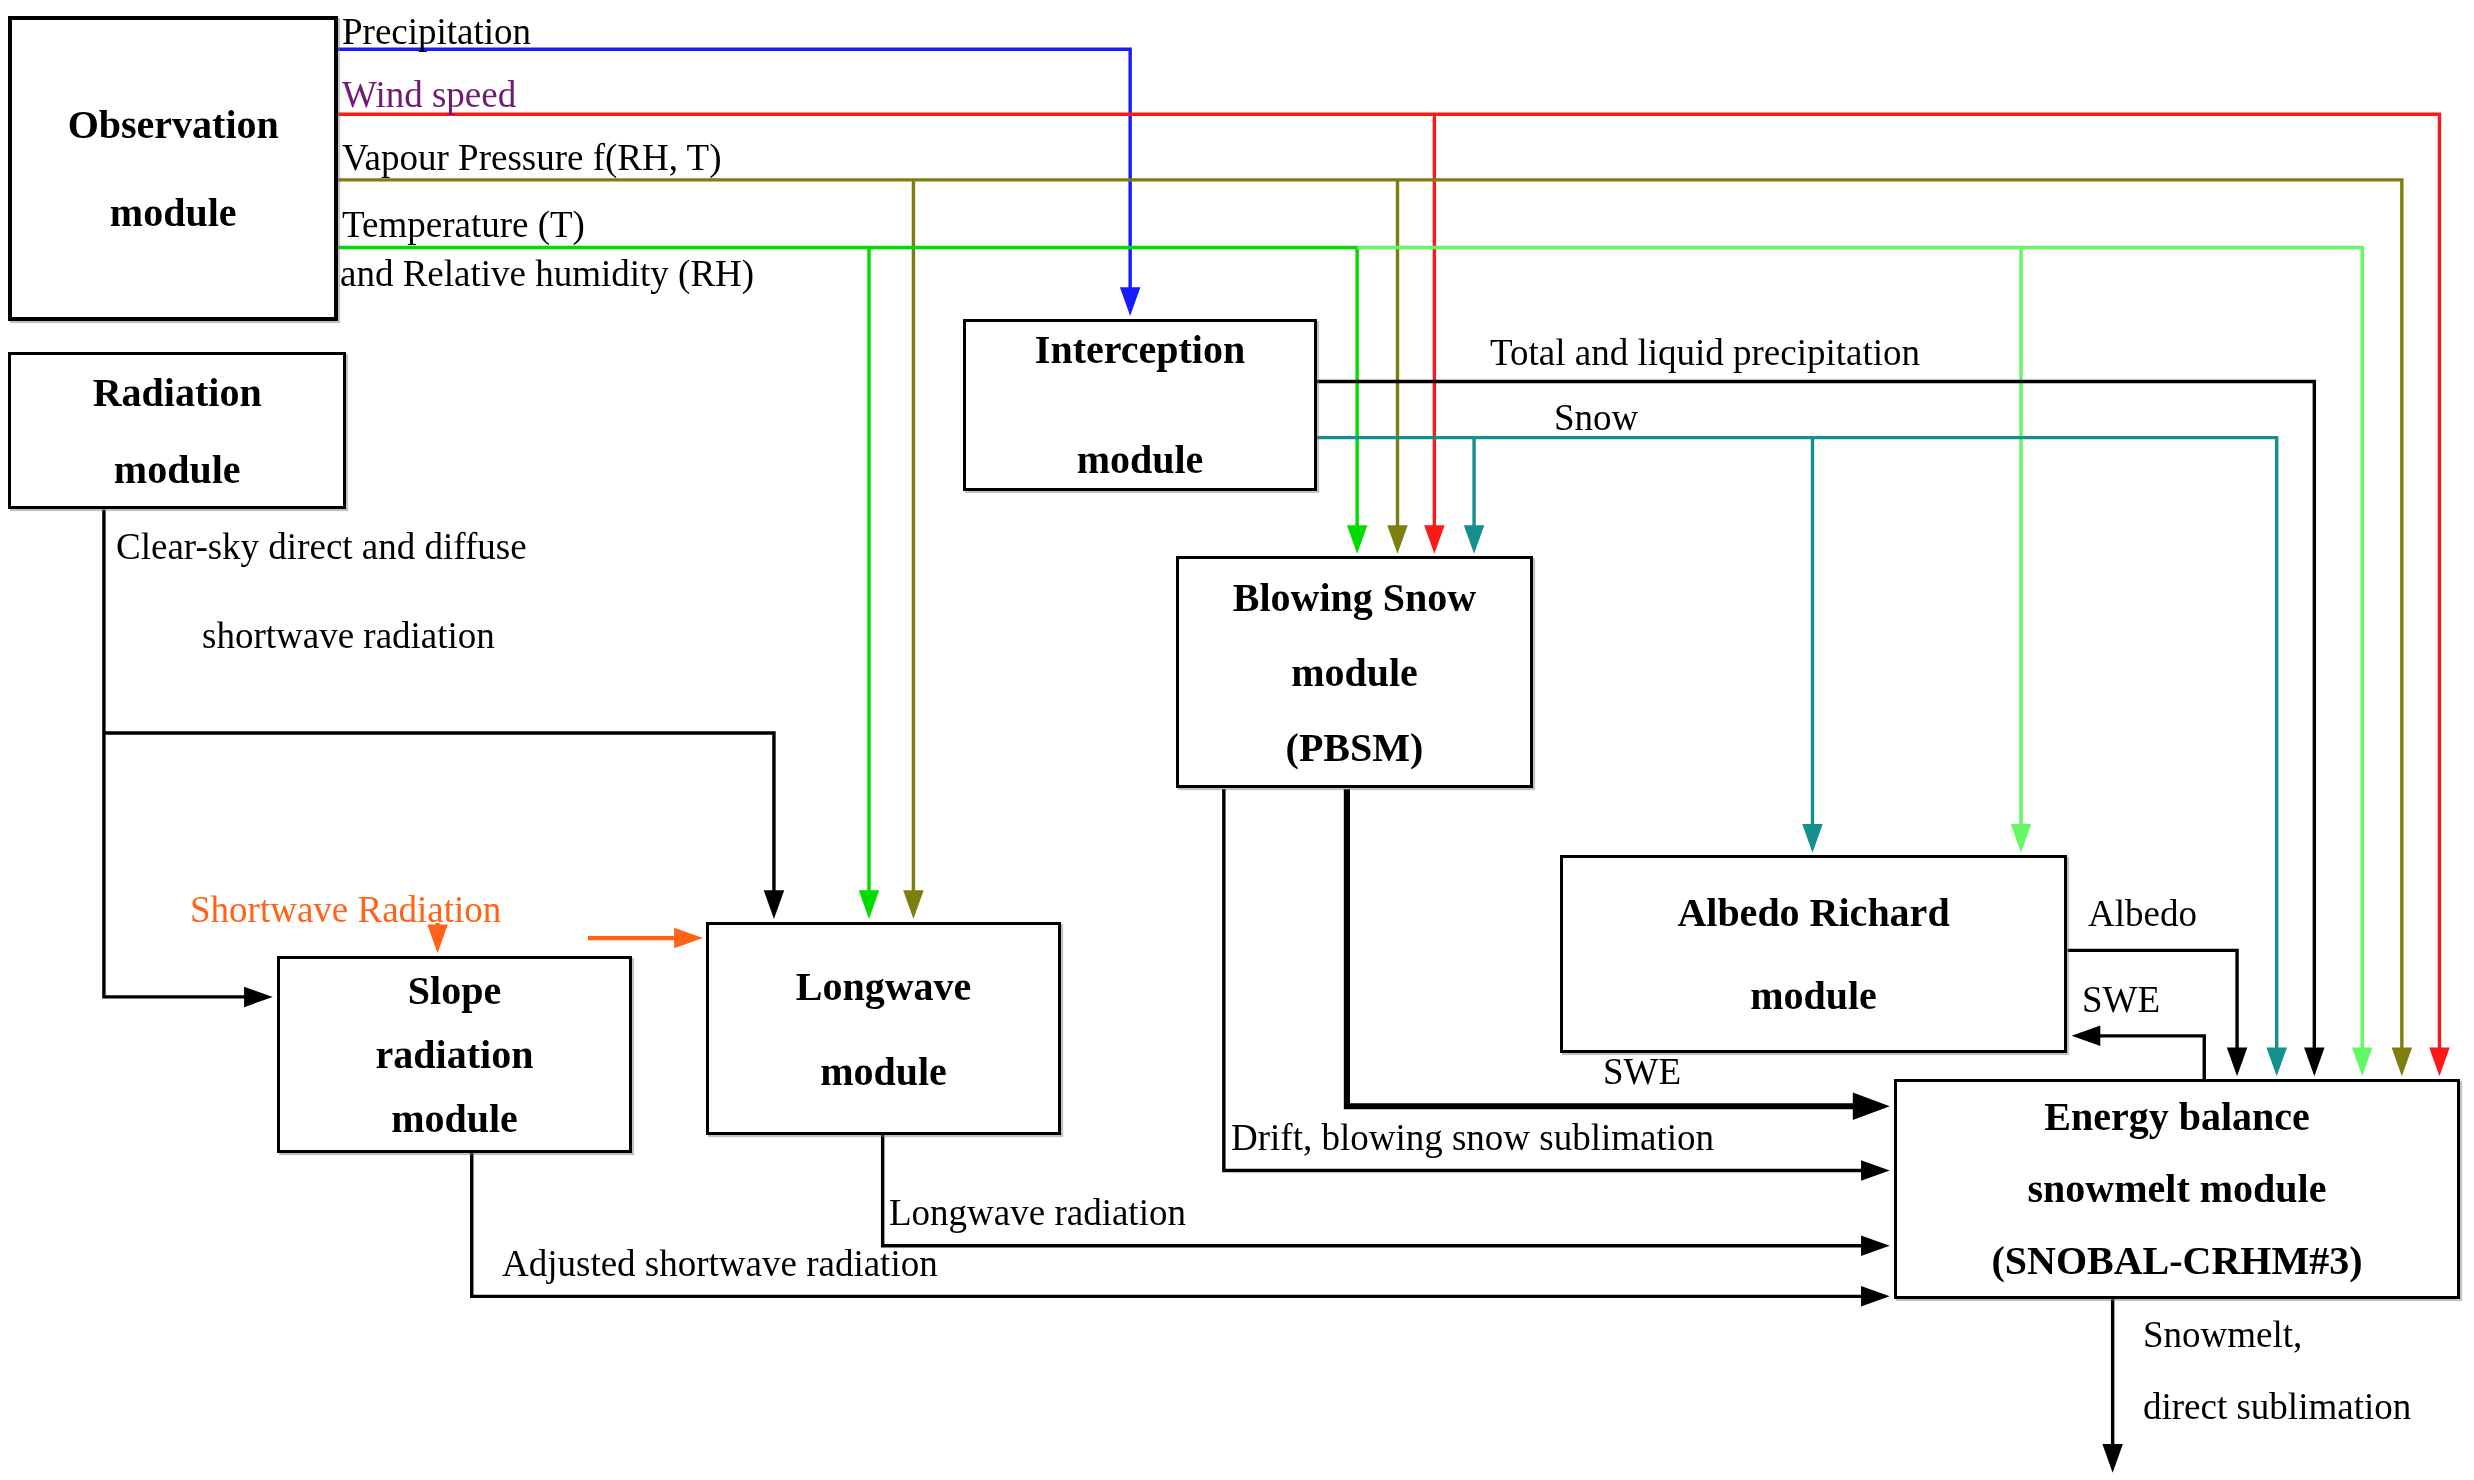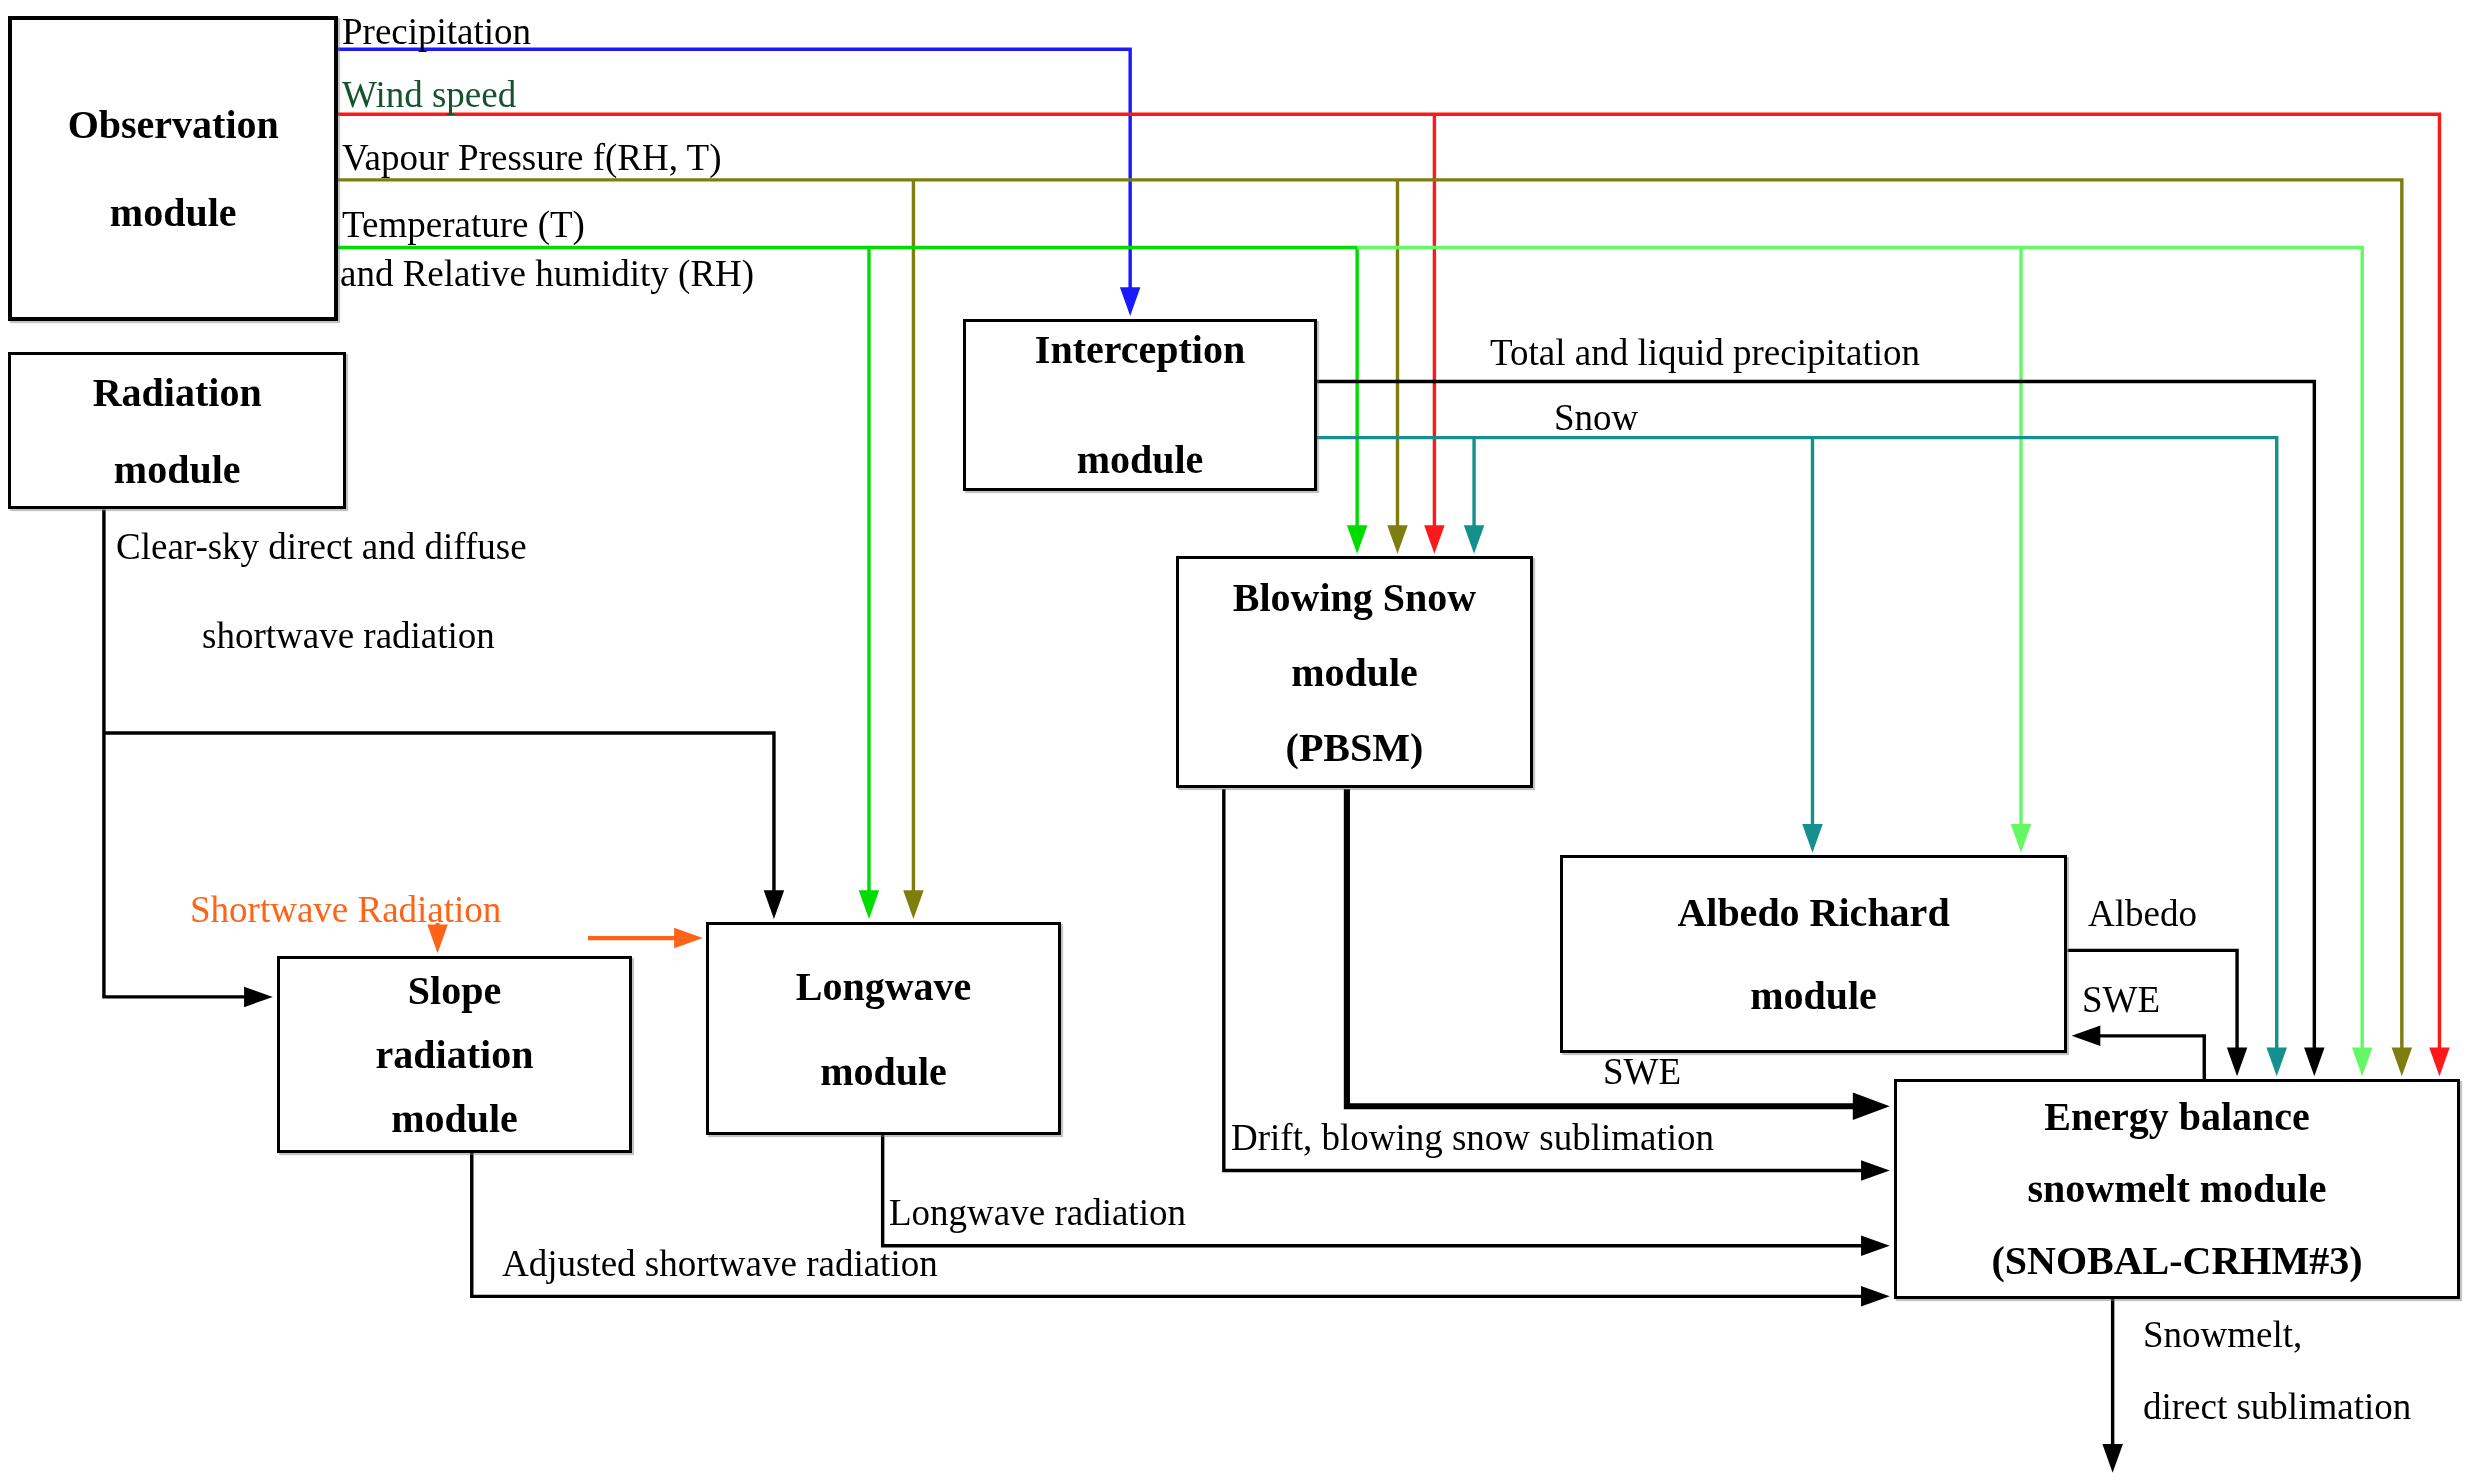--- a/index.html
+++ b/index.html
@@ -184,21 +184,21 @@
       <span>Slope</span>
       <span>radiation</span>
       <span>module</span>
     </div>
     <div class="module" style="left: 1894px; top: 1079px; width: 566px; height: 220px; border-width: 3.4px; line-height: 72px;">
       <span>Energy balance</span>
       <span>snowmelt module</span>
       <span>(SNOBAL-CRHM#3)</span>
     </div>
     <div class="flow-label" style="left: 342px; top: 11px; color: rgb(0, 0, 0);">Precipitation</div>
-    <div class="flow-label" style="left: 342px; top: 74px; color: #14532d;">Wind speed</div>
+    <div class="flow-label" style="left: 342px; top: 74px; color: #701a75;">Wind speed</div>
     <div class="flow-label" style="left: 342px; top: 137px; color: rgb(0, 0, 0);">Vapour Pressure f(RH, T)</div>
     <div class="flow-label" style="left: 342px; top: 204px; color: rgb(0, 0, 0);">Temperature (T)</div>
     <div class="flow-label" style="left: 340px; top: 253px; color: rgb(0, 0, 0);">and Relative humidity (RH)</div>
     <div class="flow-label" style="left: 116px; top: 526px; color: rgb(0, 0, 0);">Clear-sky direct and diffuse</div>
     <div class="flow-label" style="left: 202px; top: 615px; color: rgb(0, 0, 0);">shortwave radiation</div>
     <div class="flow-label" style="left: 190px; top: 889px; color: rgb(255, 99, 23);">Shortwave Radiation</div>
     <div class="flow-label" style="left: 1490px; top: 332px; color: rgb(0, 0, 0);">Total and liquid precipitation</div>
     <div class="flow-label" style="left: 1541px; top: 397px; color: rgb(0, 0, 0); margin-left: 13px;">Snow</div>
     <div class="flow-label" style="left: 2088px; top: 893px; color: rgb(0, 0, 0);">Albedo</div>
     <div class="flow-label" style="left: 2082px; top: 979px; color: rgb(0, 0, 0);">SWE</div>

